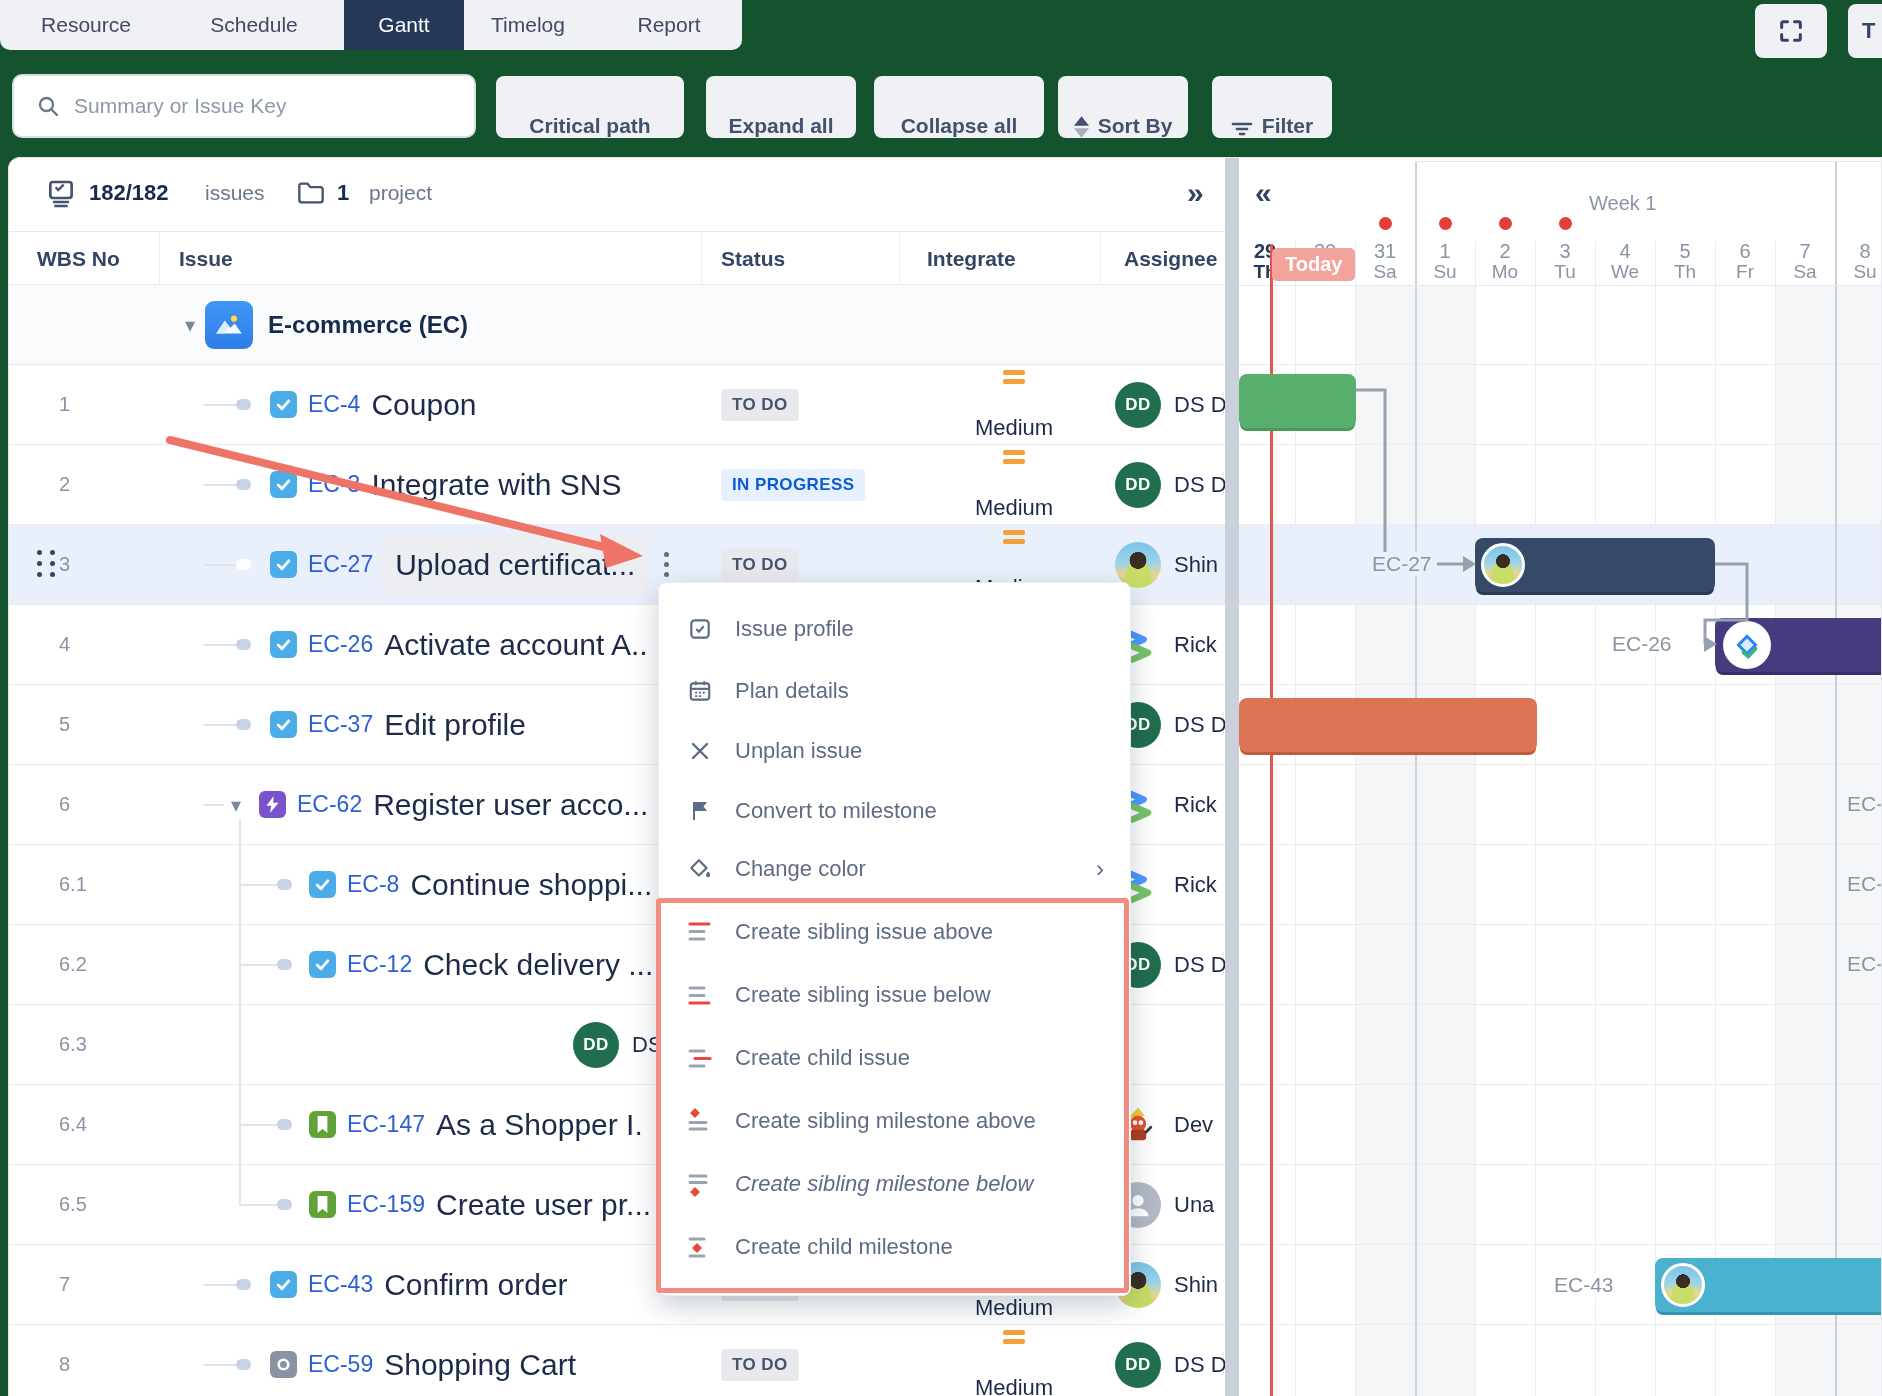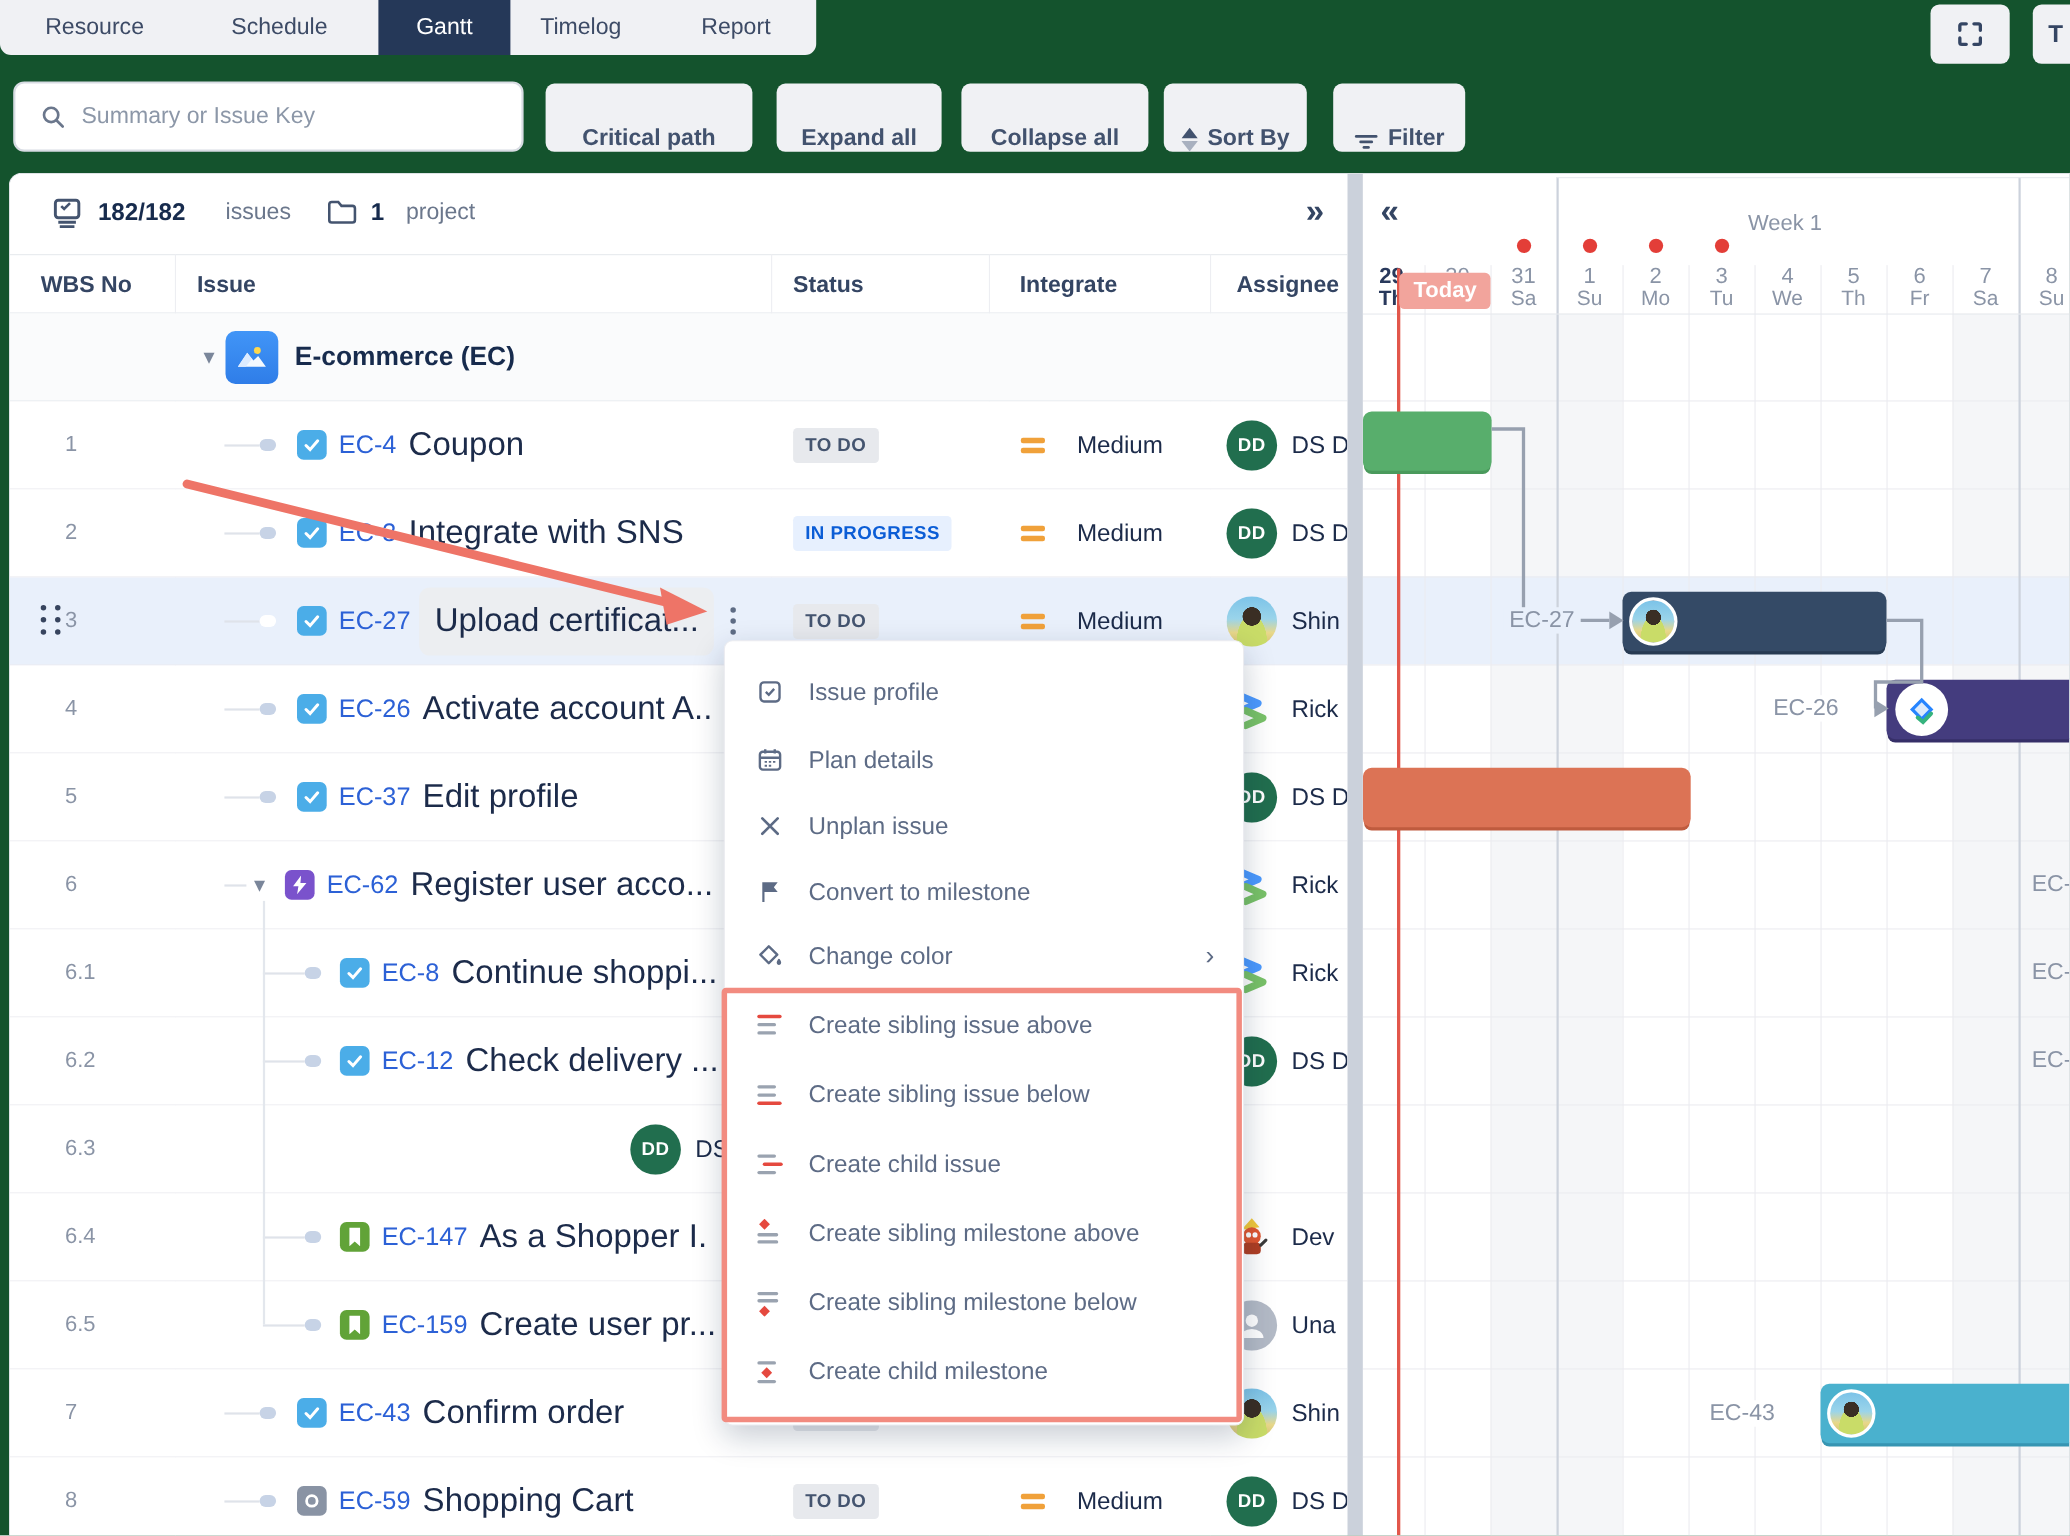--- a/index.html
+++ b/index.html
@@ -33,21 +33,21 @@
   .vsep{position:absolute;top:73px;bottom:0;width:1px;background:#edeef2;}
   
   .rows{position:absolute;left:0;top:127px;width:1216px;}
   .lp-row{position:relative;width:1216px;height:80px;border-bottom:1px solid #ebecf0;box-sizing:border-box;
           display:flex;align-items:center;background:#fff;}
   .lp-row.sel{background:#e9f0fb;}
   .lp-row.project{height:80px;}
   .c-wbs{width:150px;box-sizing:border-box;padding-left:50px;font-size:20px;color:#8a94a6;}
   .c-issue{width:542px;box-sizing:border-box;display:flex;align-items:center;height:100%;}
   .c-status{width:198px;box-sizing:border-box;padding-left:20px;}
-  .c-prio{width:201px;box-sizing:border-box;padding-left:29px;display:flex;align-items:center;gap:29px;}
+  .c-prio{width:201px;box-sizing:border-box;padding-left:29px;display:flex;align-items:center;gap:29px;flex-direction:column;}
   .c-asg{flex:1;display:flex;align-items:center;overflow:hidden;}
   .conn{height:2px;width:32px;background:#dfe3ea;margin-left:45px;}
   .conn.child{margin-left:80px;width:38px;}
   .dot{width:15px;height:11px;border-radius:7px;background:#c7d3e6;flex:none;}
   .row-chevron{width:24px;text-align:center;color:#7a869a;font-size:20px;margin-left:68px;}
   .ticon{width:27px;height:27px;border-radius:6px;flex:none;display:flex;align-items:center;justify-content:center;margin-left:19px;}
   .ticon.childpos{margin-left:17px;}
   .t-task{background:#4bade8;}
   .t-bolt{background:#7a52cc;}
   .t-story{background:#61a338;}
@@ -790,21 +790,21 @@
     </div>
     <div class="mitem" style="top:508px;">
       <span class="micon">
         <svg width="26" height="26" viewBox="0 0 26 26" stroke-linecap="round">
             <rect x="4.5" y="1.5" width="7" height="7" fill="#e5493f" transform="rotate(45 8 5)"></rect>
             <path d="M3 14.5 H19 M3 21 H19" stroke="#9aa3b0" stroke-width="3"></path>
           </svg>
       </span>
       <span class="mlabel">Create sibling milestone above</span>
     </div>
-    <div class="mitem" style="top:571px;">
+    <div class="mitem" style="top:571px;font-style:italic;">
       <span class="micon">
         <svg width="26" height="26" viewBox="0 0 26 26" stroke-linecap="round">
             <path d="M3 5 H19 M3 11.5 H19" stroke="#9aa3b0" stroke-width="3"></path>
             <rect x="4.5" y="17.5" width="7" height="7" fill="#e5493f" transform="rotate(45 8 21)"></rect>
           </svg>
       </span>
       <span class="mlabel">Create sibling milestone below</span>
     </div>
     <div class="mitem" style="top:634px;">
       <span class="micon">

